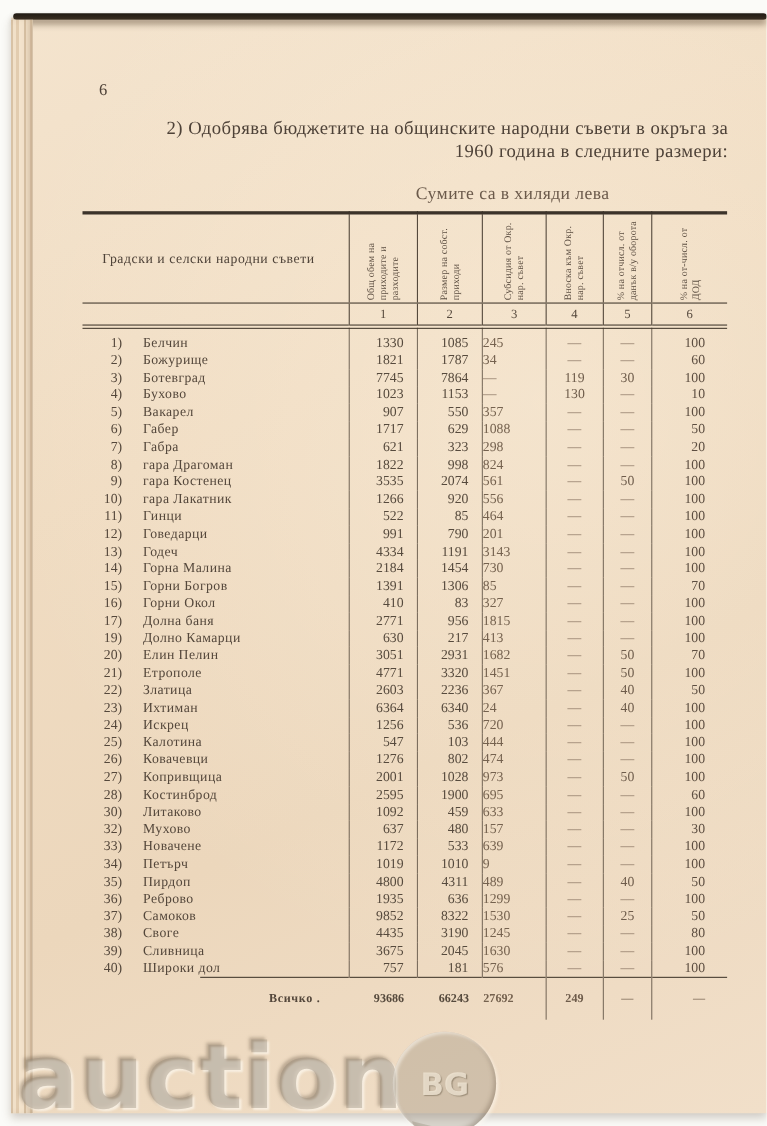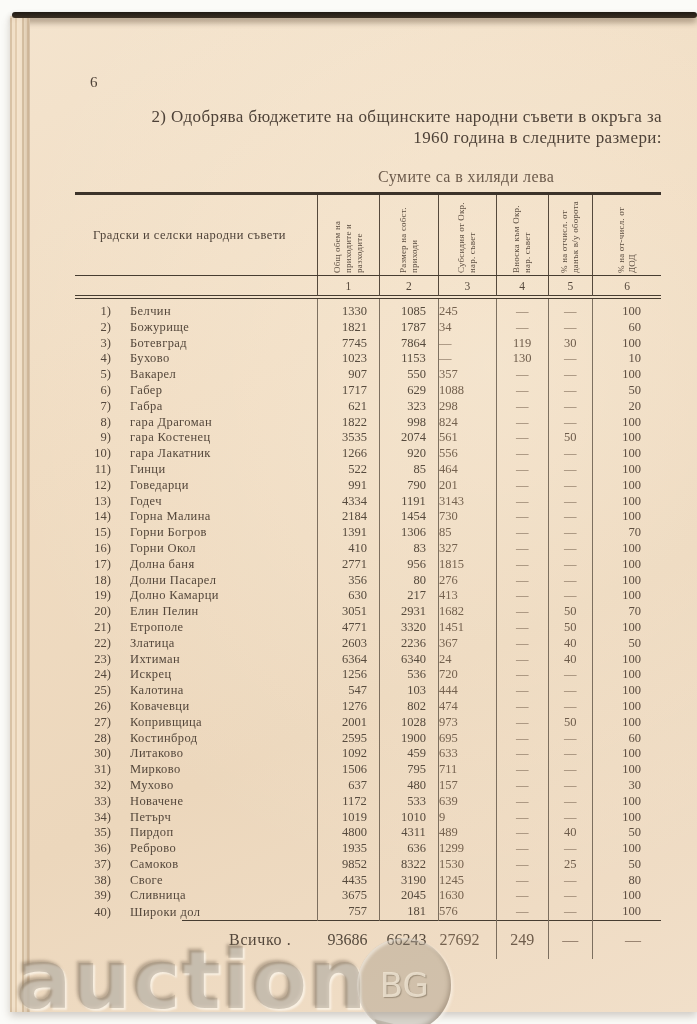--- a/index.html
+++ b/index.html
@@ -82,21 +82,21 @@
   .row-num { width:36px; text-align:right; flex:0 0 36px; }
   .row-name { margin-left:19px; letter-spacing:.4px; }
 
   td.val { border-left:1px solid rgba(85,73,60,.75); }
   td.c1, td.c2 { text-align:right; padding-right:12px; color:#564a3d; }
   td.c3 { text-align:left; padding-right:12px; color:#75624f; }
   td.c4, td.c5 { text-align:center; color:#6e5c4b; }
   td.c6 { text-align:right; padding-right:20px; color:#5d4e41; }
   td.dash { color:#8a7663; }
 
-  tfoot td { height:36px; vertical-align:middle; font-size:16px; }
+  tfoot td { height:36px; vertical-align:middle; font-size:11px;font-weight:bold; }
   .total-row td { border-top:1px solid #473d31; }
   .total-row td.name-cell { border-top:none; position:relative; text-align:right; padding-right:26px; letter-spacing:.6px; }
   .total-row td.name-cell::before {
     content:""; position:absolute; top:-1px; right:0; width:56%;
     border-top:1px solid #473d31;
   }
   .total-row td.c1, .total-row td.c2, .total-row td.c3 { border-left:none; }
 
   
   .watermark {
@@ -114,21 +114,21 @@
     background:rgba(150,138,120,.34); position:relative;
     box-shadow:inset 2px 2px 3px rgba(255,252,244,.55), inset -2px -2px 4px rgba(105,90,72,.35), 2px 2px 3px rgba(255,252,244,.5);
     display:flex; align-items:center; justify-content:center;
   }
   .wm-badge::after {
     content:""; position:absolute; bottom:-16px; left:14px; width:0; height:0;
     border-left:18px solid transparent; border-right:8px solid transparent;
     border-top:26px solid rgba(150,138,120,.34); transform:rotate(14deg);
   }
   .wm-badge span {
-    font-family:"DejaVu Sans", sans-serif; font-weight:normal; font-size:34px;
+    font-family:"DejaVu Sans", sans-serif; font-weight:bold; font-size:28px;
     color:rgba(238,228,210,.85); text-shadow:1px 1px 1px rgba(110,95,75,.5);
   }
 </style>
 </head>
 <body>
 
 <div class="photo">
   <div class="paper">
     <div class="top-edge"></div>
     <div class="page-edges"></div>
@@ -425,34 +425,20 @@
               <td class="val c1">2771</td>
               <td class="val c2">956</td>
               <td class="val c3">1815</td>
               <td class="val c4 dash">—</td>
               <td class="val c5 dash">—</td>
               <td class="val c6">100</td>
             </tr>
             <tr>
               <td class="name-cell">
                 <div class="row-wrap">
-                  <span class="row-num">18)</span>
-                  <span class="row-name">Долни Пасарел</span>
-                </div>
-              </td>
-              <td class="val c1">356</td>
-              <td class="val c2">80</td>
-              <td class="val c3">276</td>
-              <td class="val c4 dash">—</td>
-              <td class="val c5 dash">—</td>
-              <td class="val c6">100</td>
-            </tr>
-            <tr>
-              <td class="name-cell">
-                <div class="row-wrap">
                   <span class="row-num">19)</span>
                   <span class="row-name">Долно Камарци</span>
                 </div>
               </td>
               <td class="val c1">630</td>
               <td class="val c2">217</td>
               <td class="val c3">413</td>
               <td class="val c4 dash">—</td>
               <td class="val c5 dash">—</td>
               <td class="val c6">100</td>
@@ -586,34 +572,20 @@
             <tr>
               <td class="name-cell">
                 <div class="row-wrap">
                   <span class="row-num">30)</span>
                   <span class="row-name">Литаково</span>
                 </div>
               </td>
               <td class="val c1">1092</td>
               <td class="val c2">459</td>
               <td class="val c3">633</td>
-              <td class="val c4 dash">—</td>
-              <td class="val c5 dash">—</td>
-              <td class="val c6">100</td>
-            </tr>
-            <tr>
-              <td class="name-cell">
-                <div class="row-wrap">
-                  <span class="row-num">31)</span>
-                  <span class="row-name">Мирково</span>
-                </div>
-              </td>
-              <td class="val c1">1506</td>
-              <td class="val c2">795</td>
-              <td class="val c3">711</td>
               <td class="val c4 dash">—</td>
               <td class="val c5 dash">—</td>
               <td class="val c6">100</td>
             </tr>
             <tr>
               <td class="name-cell">
                 <div class="row-wrap">
                   <span class="row-num">32)</span>
                   <span class="row-name">Мухово</span>
                 </div>

